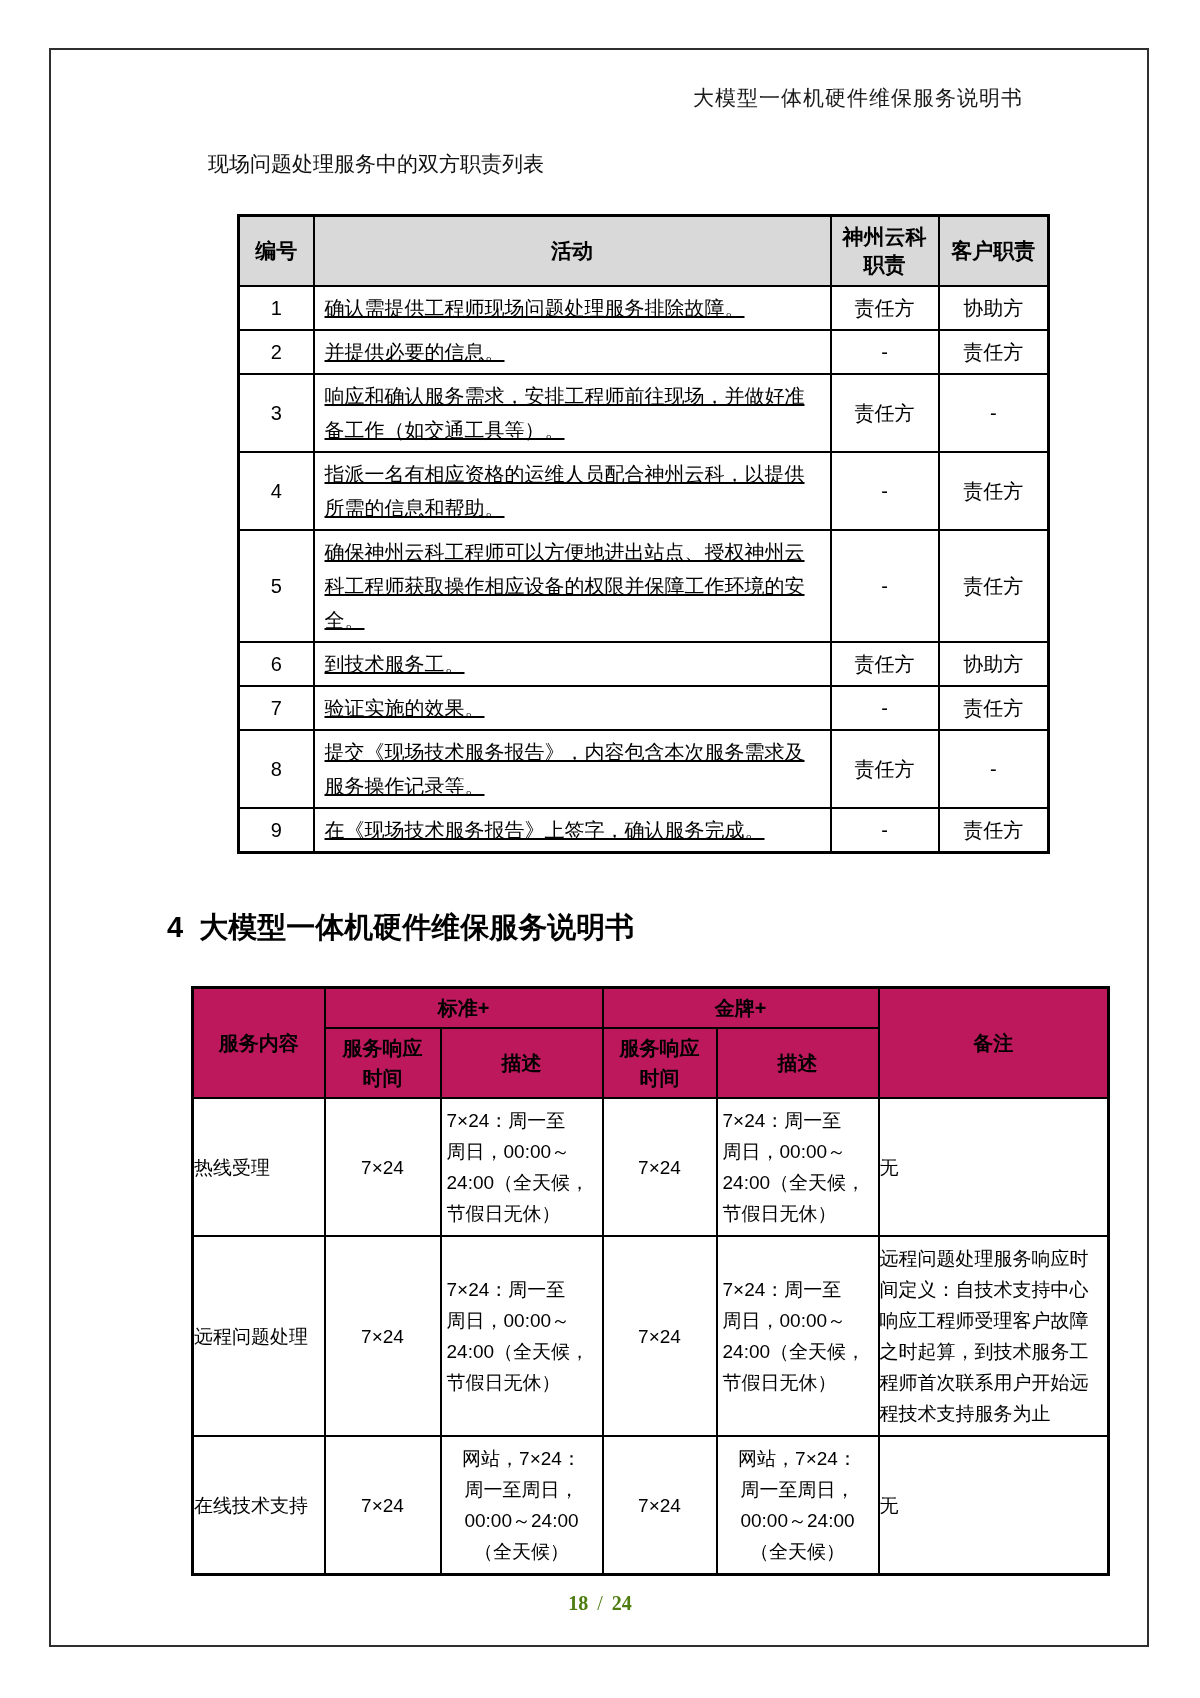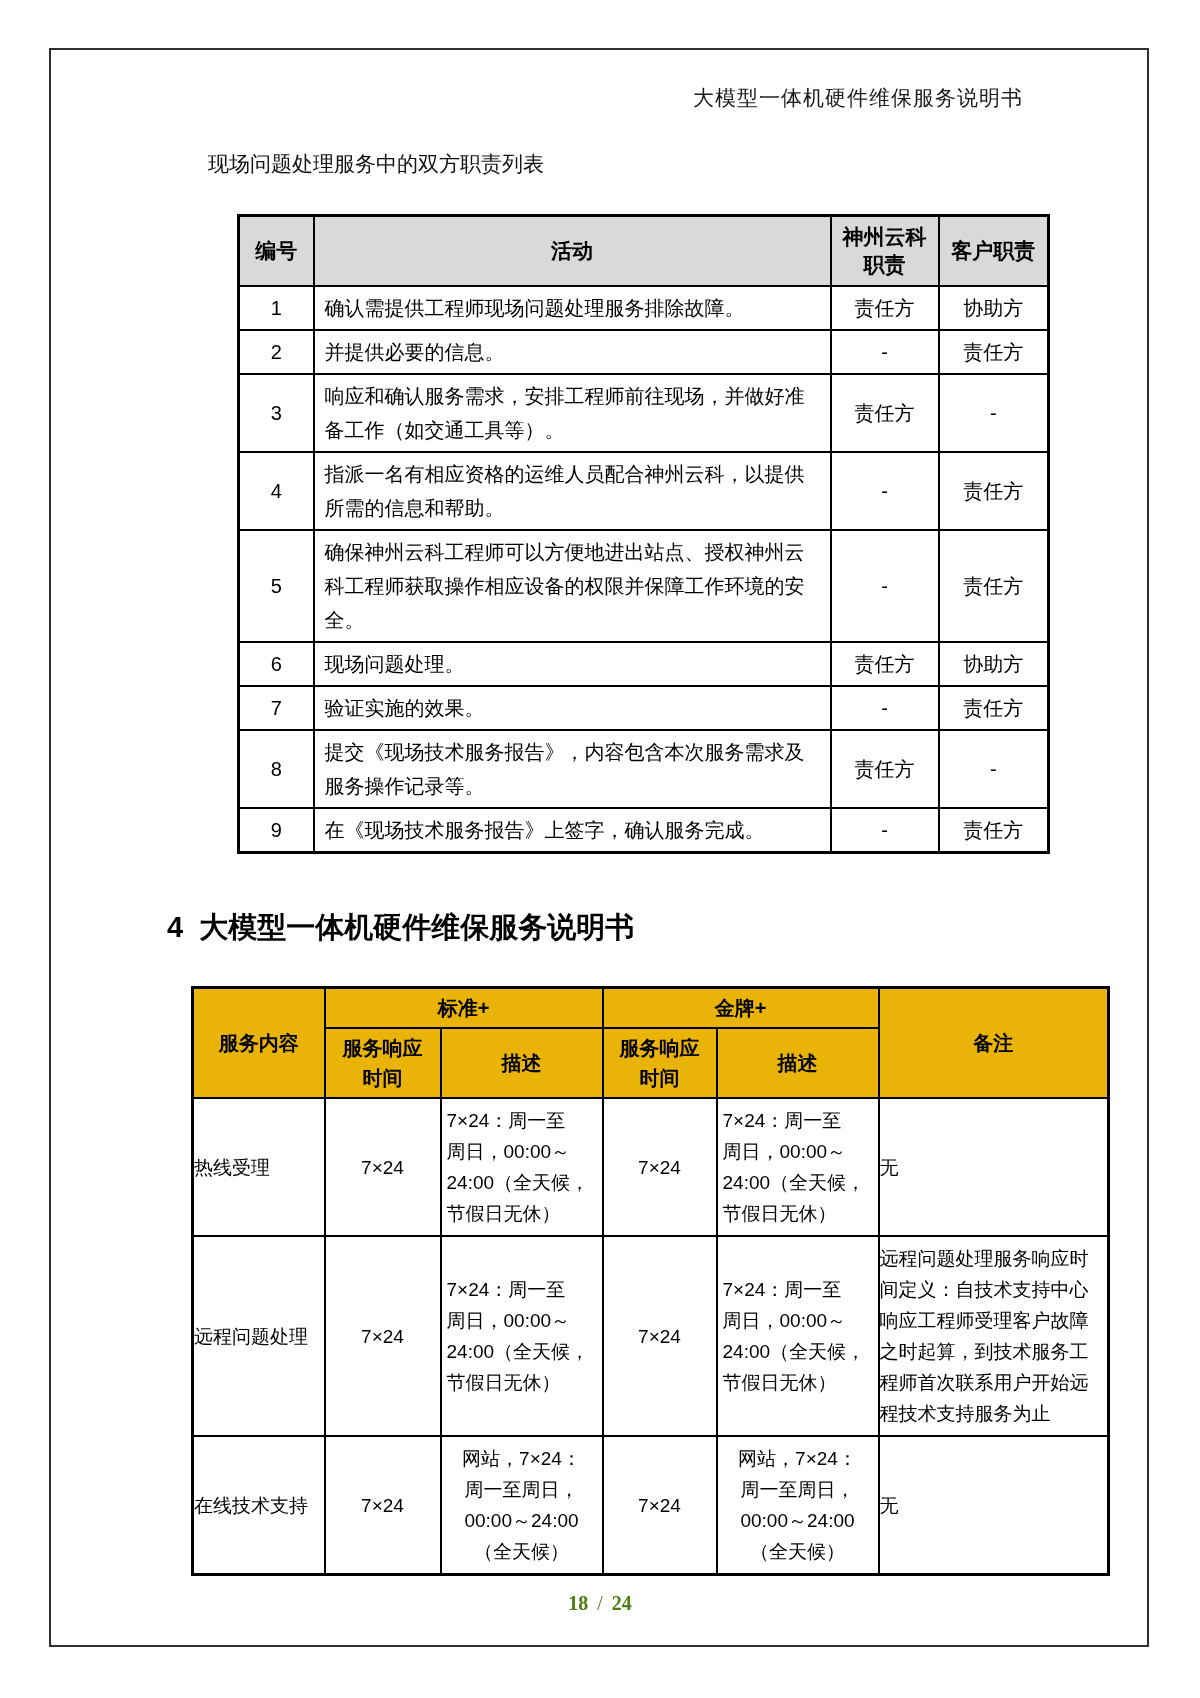--- a/index.html
+++ b/index.html
@@ -25,30 +25,30 @@
   
   .t1{position:absolute;left:207px;top:214px;width:810px;border:3px solid #000;margin-left:30px;}
   .t1 th{
     background:#d9d9d9;font-size:21px;font-weight:bold;text-align:center;
     vertical-align:middle;line-height:28px;padding:6px 4px;
   }
   .t1 td{
     font-size:20px;line-height:34px;vertical-align:middle;padding:4px 10px;
   }
   .t1 td.c{text-align:center;padding:4px 2px;}
-  .t1 td.a{text-align:left;}
+  .t1 td.a{text-align:left;text-decoration:underline;}
   
   .sec-heading{
     position:absolute;left:167px;top:908px;font-size:29px;font-weight:bold;color:#000;
   }
   .sec-num{margin-right:16px;font-weight:bold;}
   
   .t2{position:absolute;left:191px;top:986px;width:916px;border:3px solid #000;}
   .t2 th{
-    background:#eab308;font-size:20px;font-weight:bold;text-align:center;
+    background:#be185d;font-size:20px;font-weight:bold;text-align:center;
     vertical-align:middle;line-height:30px;padding:4px 4px;
   }
   .t2 td{
     font-size:19px;line-height:31px;vertical-align:middle;padding:6px 0;text-align:left;
   }
   .t2 td.c{text-align:center;padding:10px 2px;}
   .t2 td.desc{padding:6px 5px;}
   .t2 td.ctr{text-align:center;margin-top:8px;}
   
   .footer{
@@ -113,21 +113,21 @@
       <tr>
         <td class="c">5</td>
         <td class="a pre">确保神州云科工程师可以方便地进出站点、授权神州云
 科工程师获取操作相应设备的权限并保障工作环境的安
 全。</td>
         <td class="c">-</td>
         <td class="c">责任方</td>
       </tr>
       <tr>
         <td class="c">6</td>
-        <td class="a pre">现场问题处理。</td>
+        <td class="a pre">到技术服务工。</td>
         <td class="c">责任方</td>
         <td class="c">协助方</td>
       </tr>
       <tr>
         <td class="c">7</td>
         <td class="a pre">验证实施的效果。</td>
         <td class="c">-</td>
         <td class="c">责任方</td>
       </tr>
       <tr>

